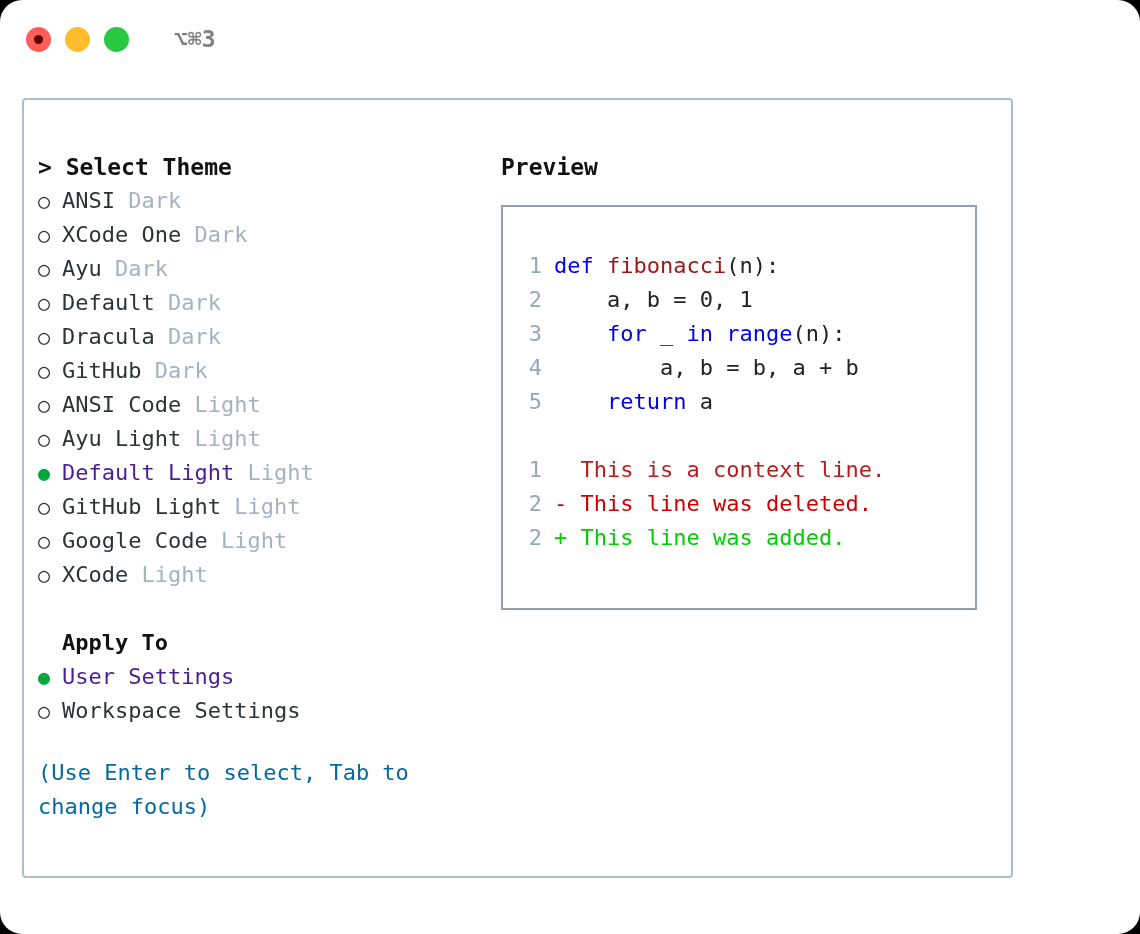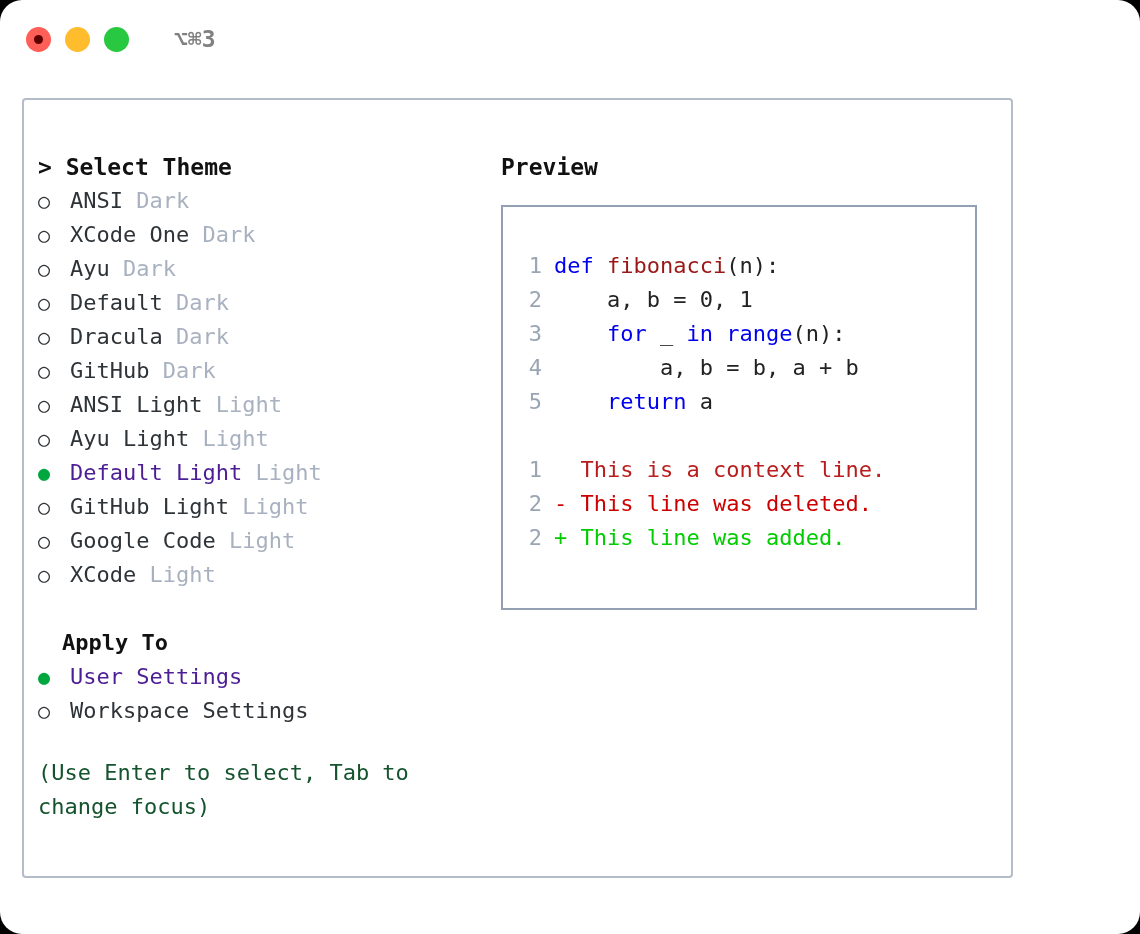--- a/index.html
+++ b/index.html
@@ -114,21 +114,21 @@
     color: #2e3338;
   }
   .marker {
     width: 24px;
     flex: 0 0 24px;
     color: #2e3338;
     font-size: 20px;
     text-align: left;
   }
   .marker.sel { color: #00a63e; }
-  .name { color: #2e3338; margin-left: 8px; }
+  .name { color: #2e3338; }
   .row.selected .name { color: #4c1d95; }
   .mode {
     color: #a8b1bf;
     margin-left: 0;
   }
   .gap { height: 34px; }
 
   .apply-header {
     display: flex;
     align-items: center;
@@ -138,21 +138,21 @@
     color: #111111;
     font-weight: bold;
   }
   .apply-header .marker { color: transparent; }
 
   .hint {
     margin-top: 28px;
     width: 412px;
     font-size: 22px;
     line-height: 34px;
-    color: #14532d;
+    color: #0369a1;
     white-space: pre-wrap;
   }
 
   
   .preview-title {
     font-size: 23px;
     font-weight: 700;
     color: #111111;
     line-height: 34px;
     white-space: pre;
@@ -210,21 +210,21 @@
 
       <div class="section-title">&gt; Select Theme</div>
 
       <ul class="list" id="theme-list">
           <li class="row"><span class="marker">○</span><span class="name">ANSI</span><span class="mode"> Dark</span></li>
           <li class="row"><span class="marker">○</span><span class="name">XCode One</span><span class="mode"> Dark</span></li>
           <li class="row"><span class="marker">○</span><span class="name">Ayu</span><span class="mode"> Dark</span></li>
           <li class="row"><span class="marker">○</span><span class="name">Default</span><span class="mode"> Dark</span></li>
           <li class="row"><span class="marker">○</span><span class="name">Dracula</span><span class="mode"> Dark</span></li>
           <li class="row"><span class="marker">○</span><span class="name">GitHub</span><span class="mode"> Dark</span></li>
-          <li class="row"><span class="marker">○</span><span class="name">ANSI Light</span><span class="mode"> Light</span></li>
+          <li class="row"><span class="marker">○</span><span class="name">ANSI Code</span><span class="mode"> Light</span></li>
           <li class="row"><span class="marker">○</span><span class="name">Ayu Light</span><span class="mode"> Light</span></li>
           <li class="row selected"><span class="marker sel">●</span><span class="name">Default Light</span><span class="mode"> Light</span></li>
           <li class="row"><span class="marker">○</span><span class="name">GitHub Light</span><span class="mode"> Light</span></li>
           <li class="row"><span class="marker">○</span><span class="name">Google Code</span><span class="mode"> Light</span></li>
           <li class="row"><span class="marker">○</span><span class="name">XCode</span><span class="mode"> Light</span></li>
         </ul>
 
       <div class="gap"></div>
 
       <div class="apply-header">

